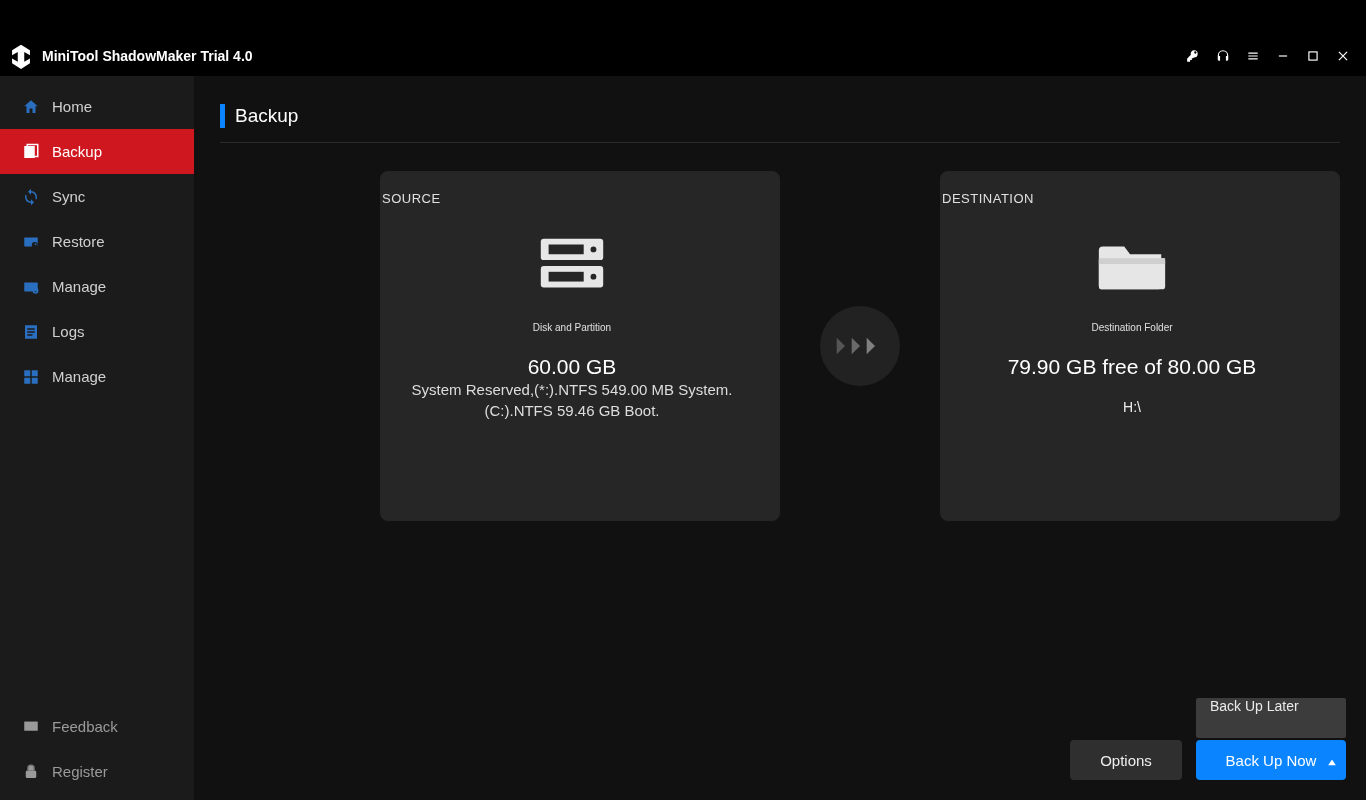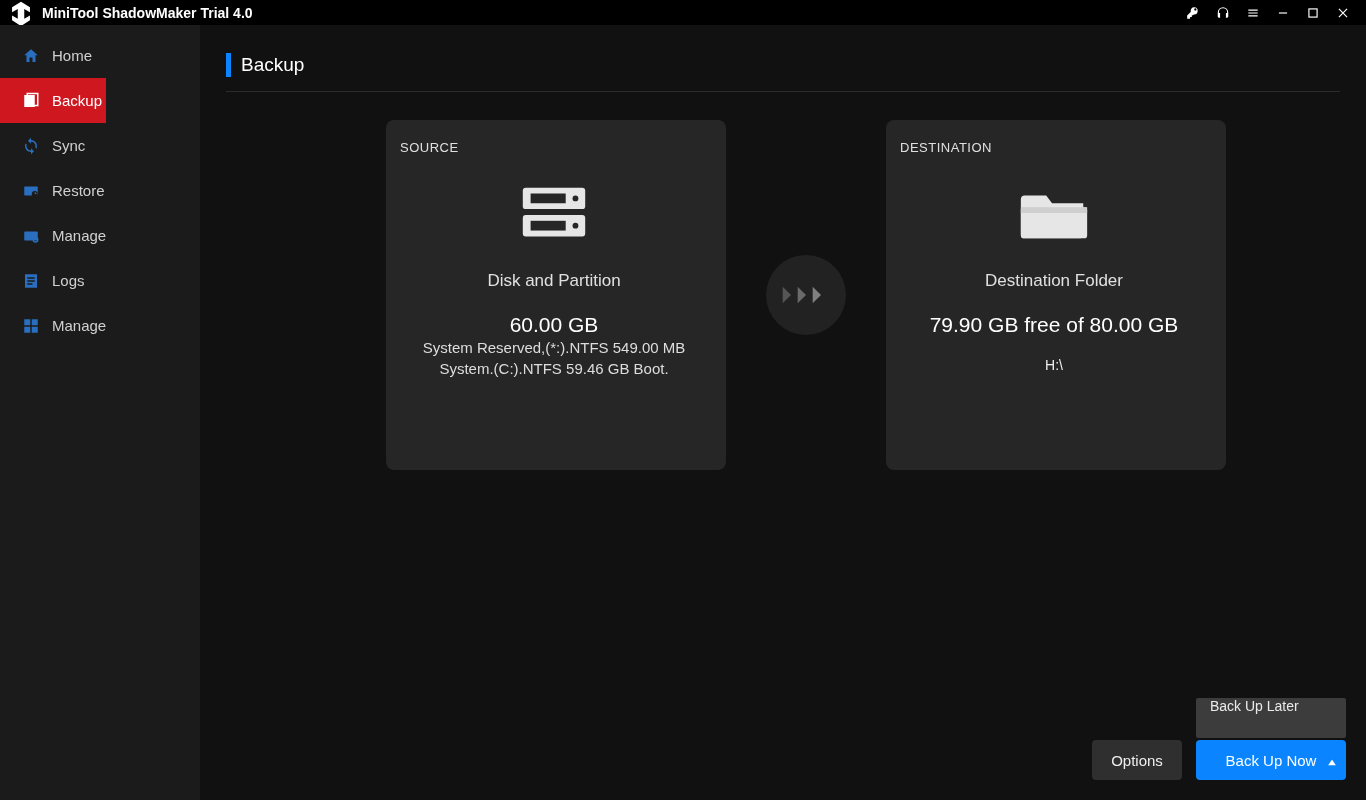--- a/index.html
+++ b/index.html
@@ -1,66 +1,66 @@
 <!DOCTYPE html>
 <html><head>
 <meta charset="utf-8">
 <style>
   * { box-sizing: border-box; margin: 0; padding: 0; }
   html, body { width: 1366px; height: 800px; overflow: hidden; font-family: "Segoe UI", Arial, sans-serif; background:#000; }
   body { display:flex; flex-direction:column; color:#e6e6e6; }
 
   
-  .titlebar { height:25px; background:#000; display:flex; align-items:center; padding:0 8px; }
+  .titlebar { height:40px; background:#000; display:flex; align-items:center; padding:0 8px;margin-top:36px; }
   .titlebar .logo { width:26px; height:26px; display:flex; align-items:center; justify-content:center; margin-right:8px;}
   .titlebar .title { color:#fff; font-size:14px; font-weight:600; }
   .titlebar .spacer { flex:1; }
   .titlebar .tb-btn { width:30px; height:40px; display:flex; align-items:center; justify-content:center; color:#fff; cursor:pointer; }
   .titlebar .tb-btn svg { width:14px; height:14px; }
 
   
   .main { flex:1; display:flex; min-height:0; }
 
   
-  .sidebar { width:200px; background:#1b1b1b; display:flex; flex-direction:row;text-align:center; }
+  .sidebar { width:200px; background:#1b1b1b; display:flex; flex-direction:column;text-align:center; }
   .nav { padding-top:8px; }
   .nav-item { height:45px; display:flex; align-items:center; padding-left:52px; color:#d0d0d0; font-size:15px; cursor:pointer; position:relative; }
   .nav-item.active { background:#cf1720; color:#fff; }
   .nav-icon { position:absolute; left:22px; width:18px; height:18px; display:flex; align-items:center; justify-content:center; }
   .nav-icon svg { width:18px; height:18px; }
   .sidebar-spacer { flex:1; }
   .bottom-nav { padding-bottom:6px; }
   .bottom-nav .nav-item { color:#9a9a9a; }
   .bottom-nav .nav-icon svg path, .bottom-nav .nav-icon svg rect { fill:#9a9a9a; }
 
   
   .content { flex:1; background:#111; display:flex; flex-direction:column; padding:0 26px 0 26px; position:relative; }
   .page-header { margin-top:28px; display:flex; align-items:center; }
   .accent-bar { width:5px; height:24px; background:#0a84ff; margin-right:10px; }
   .page-title { color:#fff; font-size:19px; font-weight:400; }
   .hr { height:1px; background:#2c2c2c; margin-top:14px; }
 
   .cards-row { display:flex; align-items:flex-start; margin-top:28px; margin-left:160px; }
 
-  .card { width:340px; height:350px; background:#262626; border-radius:8px; padding:20px 18px 10px 14px; text-align:center; color:#e8e8e8; cursor:pointer; }
+  .card { width:400px; height:350px; background:#262626; border-radius:8px; padding:20px 18px 10px 2px; text-align:center; color:#e8e8e8; cursor:pointer; }
   .card-label { text-align:left; font-size:13px; letter-spacing:0.5px; color:#e0e0e0; margin-bottom:18px; }
   .card-icon { height:80px; display:flex; align-items:center; justify-content:center; margin-bottom:18px; }
   .card-icon svg { width:78px; height:64px; }
-  .card-line1 { font-size:17px; color:#e0e0e0; margin-bottom:22px; }
+  .card-line1 { font-size:10px; color:#e0e0e0; margin-bottom:22px; }
   .card-big { font-size:21px; color:#fff; }
   .card-detail { font-size:15px; color:#ddd; line-height:1.4; padding:0 4px;}
   .card-small { font-size:14px; color:#eee; margin-top:20px;}
 
   .arrow-circle { width:80px; height:80px; border-radius:50%; background:#222; display:flex; align-items:center; justify-content:center; margin:0 40px; margin-top:135px; }
   .arrow-circle svg { width:50px; height:24px; }
 
   
   .footer { position:absolute; right:20px; bottom:20px; display:flex; gap:14px; }
   .btn { height:40px; border-radius:4px; display:flex; align-items:center; justify-content:center; font-size:15px; cursor:pointer; }
-  .btn-options { background:#2f2f2f; color:#eee; width:90px; }
+  .btn-options { background:#2f2f2f; color:#eee; width:112px; }
   .btn-primary-wrap { position:relative; }
   .btn-primary { background:#0a84ff; color:#fff; width:150px; position:relative; }
   .btn-primary .caret { position:absolute; right:10px; top:50%; transform:translateY(-50%); }
   .dropdown { position:absolute; bottom:42px; right:0; width:150px; background:#3c3c3c; border-radius:2px; }
   .dropdown-item { height:40px; display:flex; padding-left:14px; color:#eaeaea; font-size:14px; cursor:pointer;}
 </style>
 </head>
 <body>
 
 <div class="titlebar">
@@ -168,20 +168,40 @@
               <rect x="3" y="3" width="8" height="8" fill="#2a6fbf"></rect>
               <rect x="13" y="3" width="8" height="8" fill="#2a6fbf"></rect>
               <rect x="3" y="13" width="8" height="8" fill="#2a6fbf"></rect>
               <rect x="13" y="13" width="8" height="8" fill="#2a6fbf"></rect>
             </svg>
           </span>
         <span>Manage</span>
       </div>
     </div>
     <div class="sidebar-spacer"></div>
+    <div class="bottom-nav">
+      <div class="nav-item">
+        <span class="nav-icon">
+            <svg viewBox="0 0 24 24">
+              <path fill="#9a7a2a" d="M3 5h18v12H3z"></path>
+              <path fill="#6f5a20" d="M3 5l9 7 9-7"></path>
+            </svg>
+          </span>
+        <span>Feedback</span>
+      </div>
+      <div class="nav-item">
+        <span class="nav-icon">
+            <svg viewBox="0 0 24 24">
+              <rect x="5" y="10" width="14" height="10" rx="2" fill="#7a7a7a"></rect>
+              <path fill="none" stroke="#7a7a7a" stroke-width="2" d="M8 10V7a4 4 0 0 1 8 0v3"></path>
+            </svg>
+          </span>
+        <span>Register</span>
+      </div>
+    </div>
   </div>
 
   <div class="content">
     <div class="page-header">
       <div class="accent-bar"></div>
       <div class="page-title">Backup</div>
     </div>
     <div class="hr"></div>
 
     <div class="cards-row">

